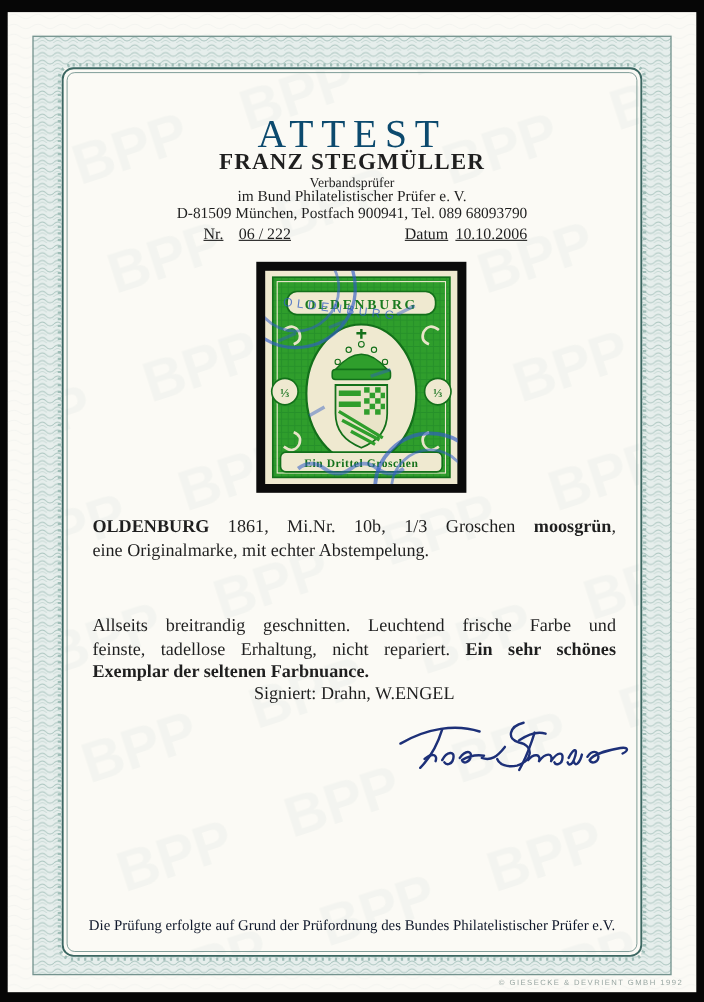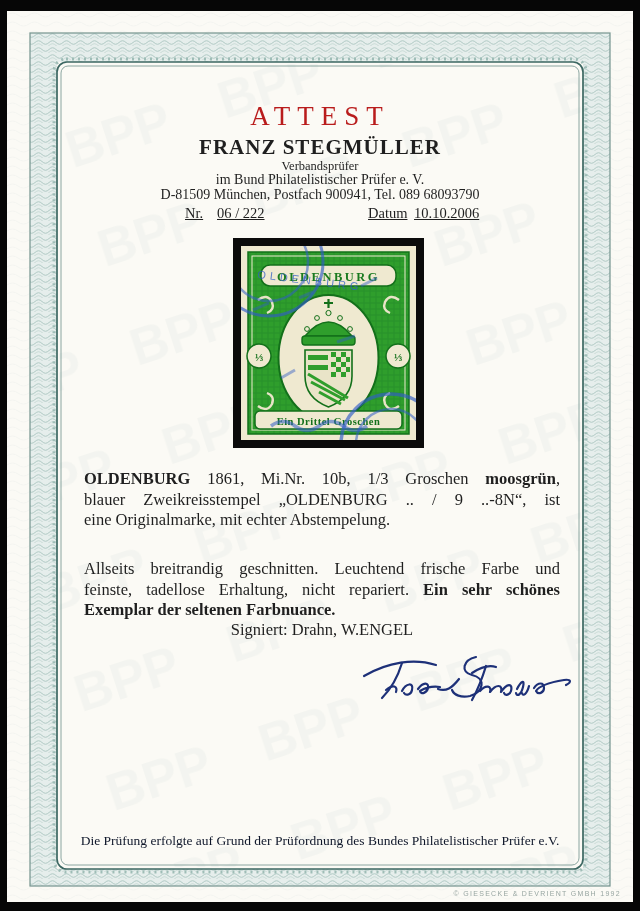--- a/index.html
+++ b/index.html
@@ -1,21 +1,21 @@
 <!DOCTYPE html>
 <html><head>
 <meta charset="utf-8">
 <style>
   html,body{margin:0;padding:0;}
   #page{position:relative;width:640px;height:911px;background:#060606;overflow:hidden;
         font-family:"Liberation Serif", serif;color:#1f1f1f;}
   .sheet{position:absolute;left:7px;top:11px;width:626px;height:891px;background:#fbfaf5;}
   .abs{position:absolute;}
   .ctr{left:0;width:626px;text-align:center;}
-  .attest{font-size:27px;letter-spacing:7px;color:#b91c1c;}
+  .attest{font-size:36px;letter-spacing:7px;color:#0c4a6e;}
   .examiner{font-size:21px;font-weight:bold;letter-spacing:1px;}
   .role{font-size:12.5px;}
   .assoc{font-size:14px;}
   .addr{font-size:14px;}
   .metarow{font-size:14.5px;text-decoration:underline;}
   .para{width:476px;font-size:16.5px;line-height:20.6px;}
   .para .line{text-align:justify;}
   .para .line.just{text-align:justify;text-align-last:justify;}
   .para .line.plain{text-align:left;}
   .b{font-weight:bold;}
@@ -145,21 +145,20 @@
           <circle cx="150" cy="198" r="35" stroke-width="2.5" opacity="0.55"></circle>
           <text x="16" y="32" transform="rotate(7 16 32)" stroke="none" fill="#2f5cc6" opacity="0.75" font-family="Liberation Sans, sans-serif" font-size="11" letter-spacing="4">OLDENBURG</text>
           <path d="M30,180 q12,-9 24,0 t24,0 t24,0 t24,0" stroke-width="3.5" opacity="0.55"></path>
           <path d="M12,64 l16,-7 M58,52 l14,-6 M120,40 l16,-8 M96,96 l18,-6 M40,132 l14,-8" stroke-width="3" opacity="0.45"></path>
         </g>
       </svg>
     </div>
 
     <div class="abs para" style="left:77px;top:458px;">
       <div class="line just"><span class="b">OLDENBURG</span><span> 1861, Mi.Nr. 10b, 1/3 Groschen </span><span class="b">moosgrün</span><span>,</span></div>
-      <div class="line just"><span>blauer Zweikreisstempel „OLDENBURG .. / 9 ..-8N“, ist</span></div>
       <div class="line plain"><span>eine Originalmarke, mit echter Abstempelung.</span></div>
     </div>
 
     <div class="abs para" style="left:77px;top:548px;">
       <div class="line just"><span>Allseits breitrandig geschnitten. Leuchtend frische Farbe und</span></div>
       <div class="line just"><span>feinste, tadellose Erhaltung, nicht repariert. </span><span class="b">Ein sehr schönes</span></div>
       <div class="line plain"><span class="b">Exemplar der seltenen Farbnuance.</span></div>
     </div>
     <div class="abs signed" style="left:77px;top:609px;width:476px;text-align:center;">Signiert: Drahn, W.ENGEL</div>
 

